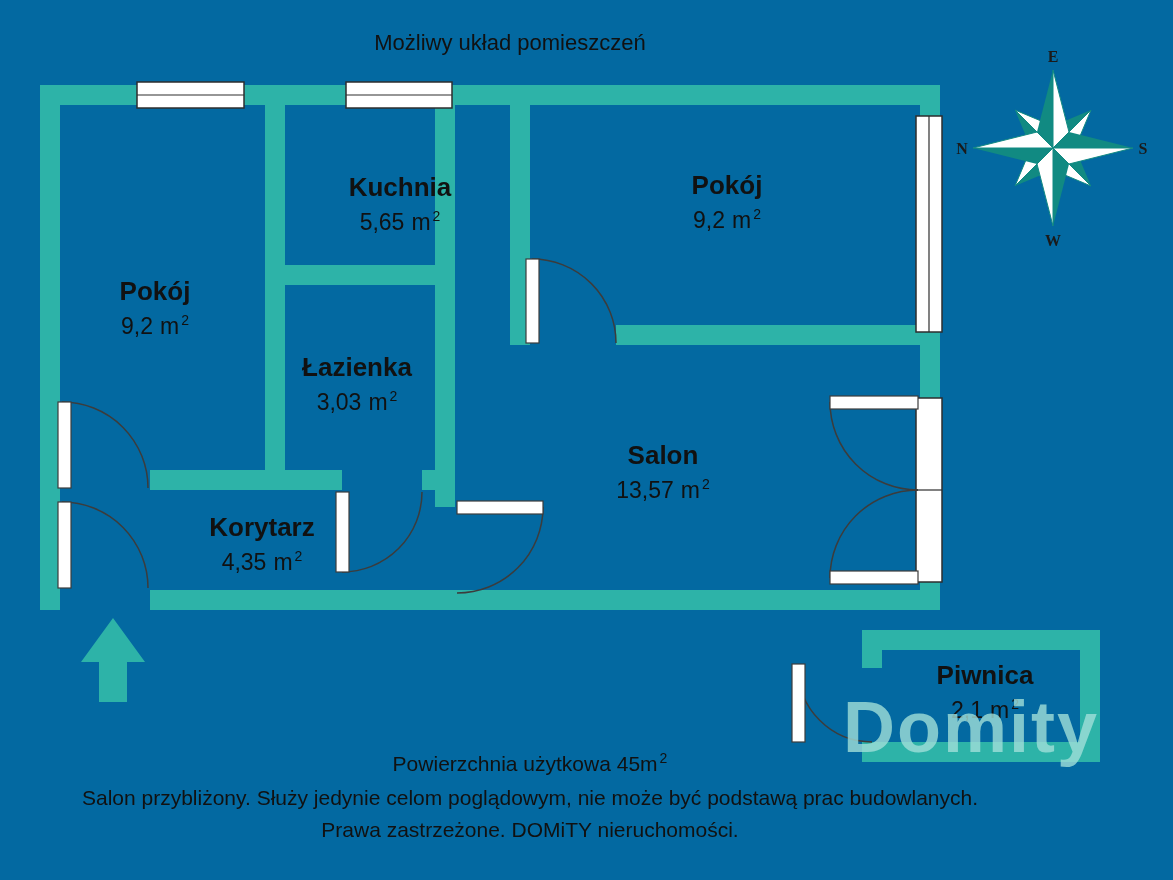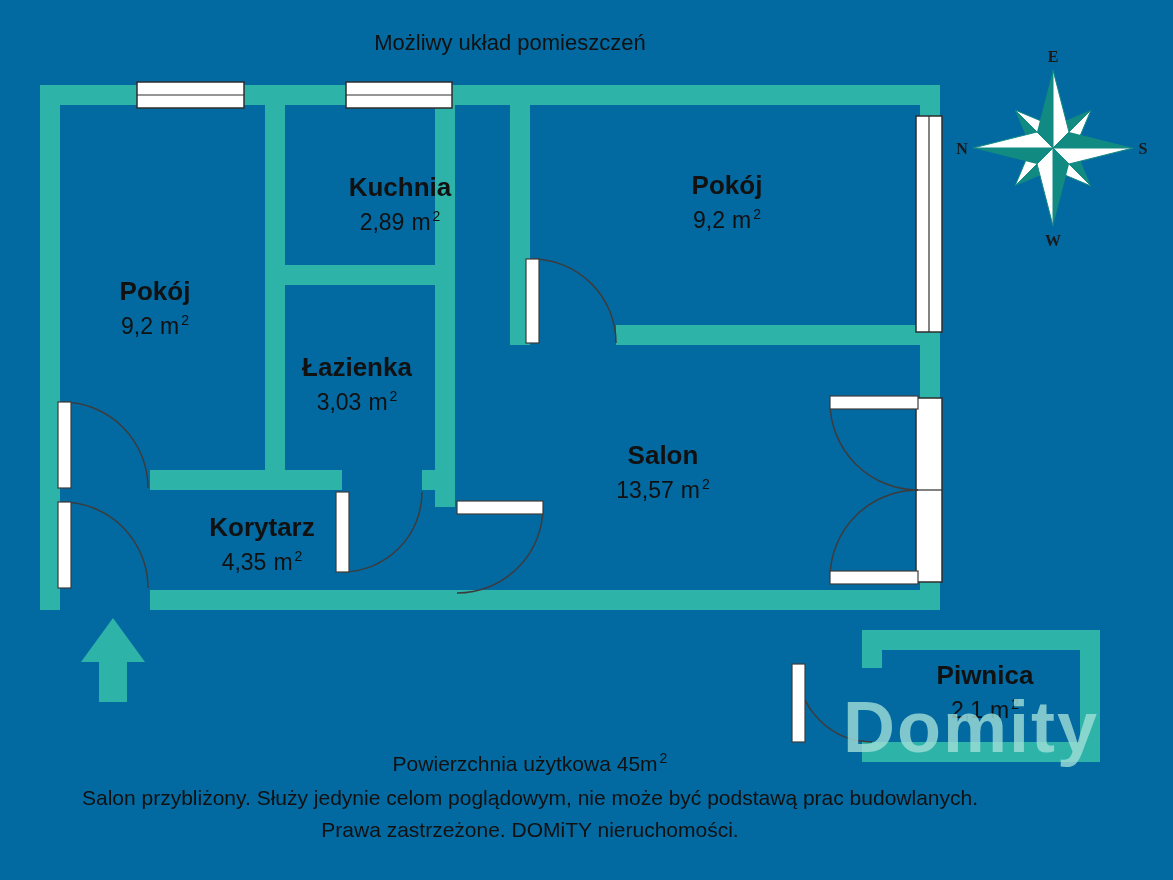--- a/index.html
+++ b/index.html
@@ -118,21 +118,21 @@
     </g>
   </svg>
 
   <div class="room-label" style="left:55px;top:276px;width:200px">
     <div class="room-name">Pokój</div>
     <div class="room-area"><span>9,2</span><span class="unit">m</span><sup>2</sup></div>
   </div>
 
   <div class="room-label" style="left:300px;top:172px;width:200px">
     <div class="room-name">Kuchnia</div>
-    <div class="room-area"><span>2,89</span><span class="unit">m</span><sup>2</sup></div>
+    <div class="room-area"><span>5,65</span><span class="unit">m</span><sup>2</sup></div>
   </div>
 
   <div class="room-label" style="left:627px;top:170px;width:200px">
     <div class="room-name">Pokój</div>
     <div class="room-area"><span>9,2</span><span class="unit">m</span><sup>2</sup></div>
   </div>
 
   <div class="room-label" style="left:257px;top:352px;width:200px">
     <div class="room-name">Łazienka</div>
     <div class="room-area"><span>3,03</span><span class="unit">m</span><sup>2</sup></div>

